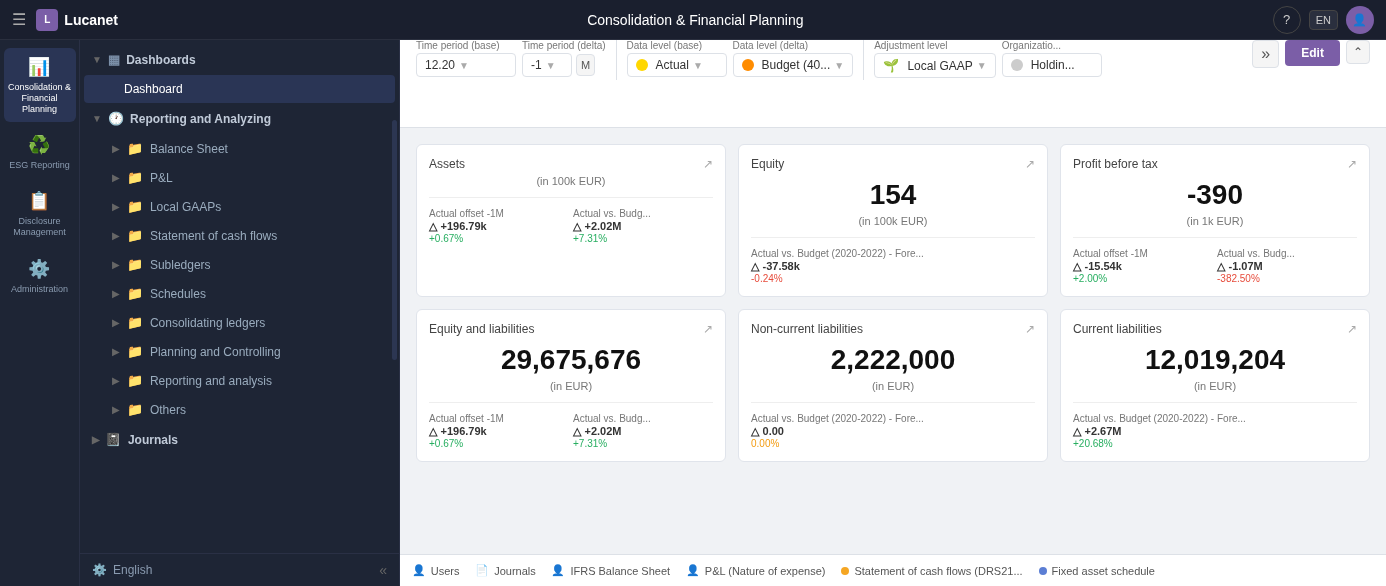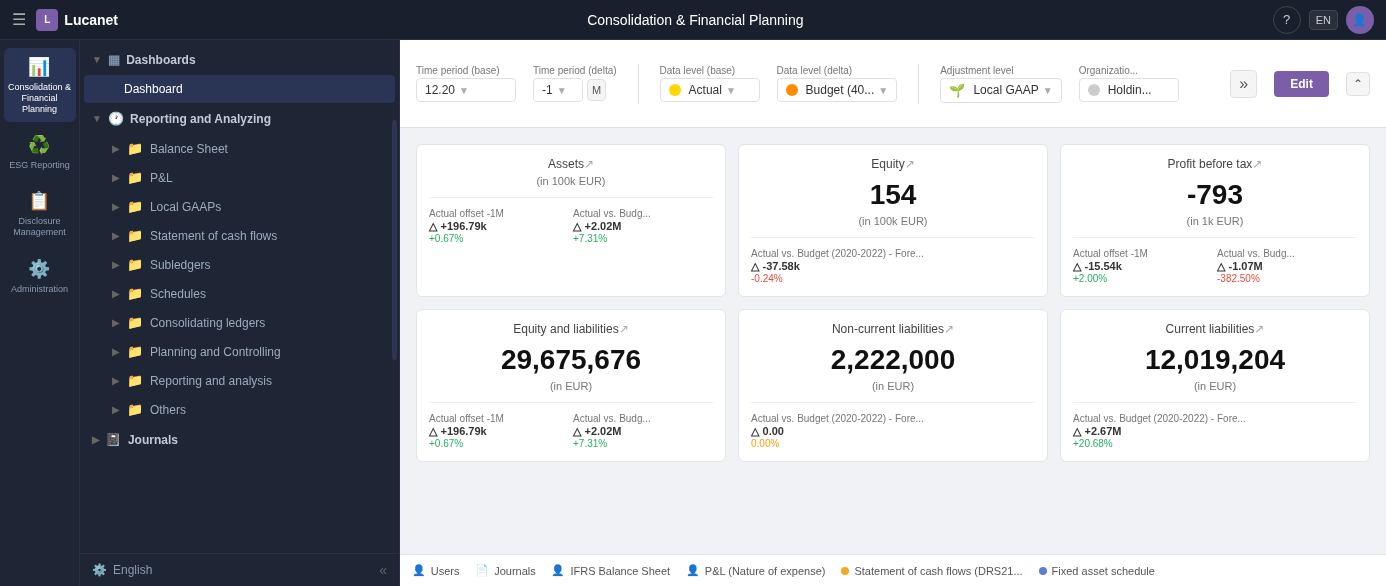--- a/index.html
+++ b/index.html
@@ -59,21 +59,21 @@
     .edit-btn { margin-left: 0; background: #7b5ea7; color: white; border: none; border-radius: 4px; padding: 6px 16px; cursor: pointer; font-size: 12px; font-weight: 600; }
     .collapse-icon-btn { background: #f5f5f5; border: 1px solid #dde1e7; border-radius: 4px; padding: 4px 6px; cursor: pointer; color: #555; font-size: 12px; }
 
     
     .dashboard-grid { flex: 1; overflow-y: auto; padding: 16px; display: grid; grid-template-columns: repeat(3, 1fr); gap: 12px; align-content: start; }
     .dashboard-grid::-webkit-scrollbar { width: 4px; }
     .dashboard-grid::-webkit-scrollbar-thumb { background: #bbb; border-radius: 2px; }
 
     
     .metric-card { background: #fff; border-radius: 6px; border: 1px solid #e0e4eb; padding: 12px; display: flex; flex-direction: column; gap: 4px; }
-    .metric-card-header { display: flex; justify-content: center; align-items: center; }
+    .metric-card-header { display: flex; justify-content: space-between; align-items: center; }
     .metric-card-title { font-size: 12px; color: #444; font-weight: 500; }
     .metric-card-expand { color: #aaa; font-size: 12px; cursor: pointer; }
     .metric-value { font-size: 28px; font-weight: 700; color: #111; text-align: center; margin: 4px 0 0; }
     .metric-unit { font-size: 11px; color: #777; text-align: center; }
     .metric-divider { height: 1px; background: #eee; margin: 6px 0; }
     .metric-comparisons { display: grid; grid-template-columns: 1fr 1fr; gap: 4px; }
     .metric-comparison { }
     .metric-comp-label { font-size: 10px; color: #777; white-space: nowrap; overflow: hidden; text-overflow: ellipsis; }
     .metric-comp-value { font-size: 11px; color: #333; font-weight: 600; }
     .metric-comp-pct { font-size: 10px; }
@@ -208,21 +208,21 @@
         <span>⚙️</span>
         <span>English</span>
       </div>
       <span class="collapse-btn">«</span>
     </div>
   </div>
 
   <div class="main-content">
 
     <div class="filter-bar">
-      <div style="display:flex;align-items:center;gap:17px;flex:1;">
+      <div style="display:flex;align-items:flex-start;gap:6px;flex:1;">
 
         <div class="filter-group">
           <span class="filter-label">Time period (base)</span>
           <div class="filter-select">
             <span>12.20</span>
             <span class="filter-select-icon">▼</span>
           </div>
         </div>
 
         <div class="filter-group">
@@ -325,21 +325,21 @@
         <div class="metric-comp-pct negative">-0.24%</div>
       </div>
 
     </div>
   </div>
         <div class="metric-card">
     <div class="metric-card-header">
       <span class="metric-card-title">Profit before tax</span>
       <span class="metric-card-expand">↗</span>
     </div>
-    <div class="metric-value">-793</div>
+    <div class="metric-value">-390</div>
     <div class="metric-unit">(in 1k EUR)</div>
     <div class="metric-divider"></div>
     <div class="metric-comparisons">
       <div class="metric-comparison">
         <div class="metric-comp-label">Actual offset -1M</div>
         <div>
           <span class="metric-comp-value">△ -15.54k</span>
         </div>
         <div class="metric-comp-pct positive">+2.00%</div>
       </div>

